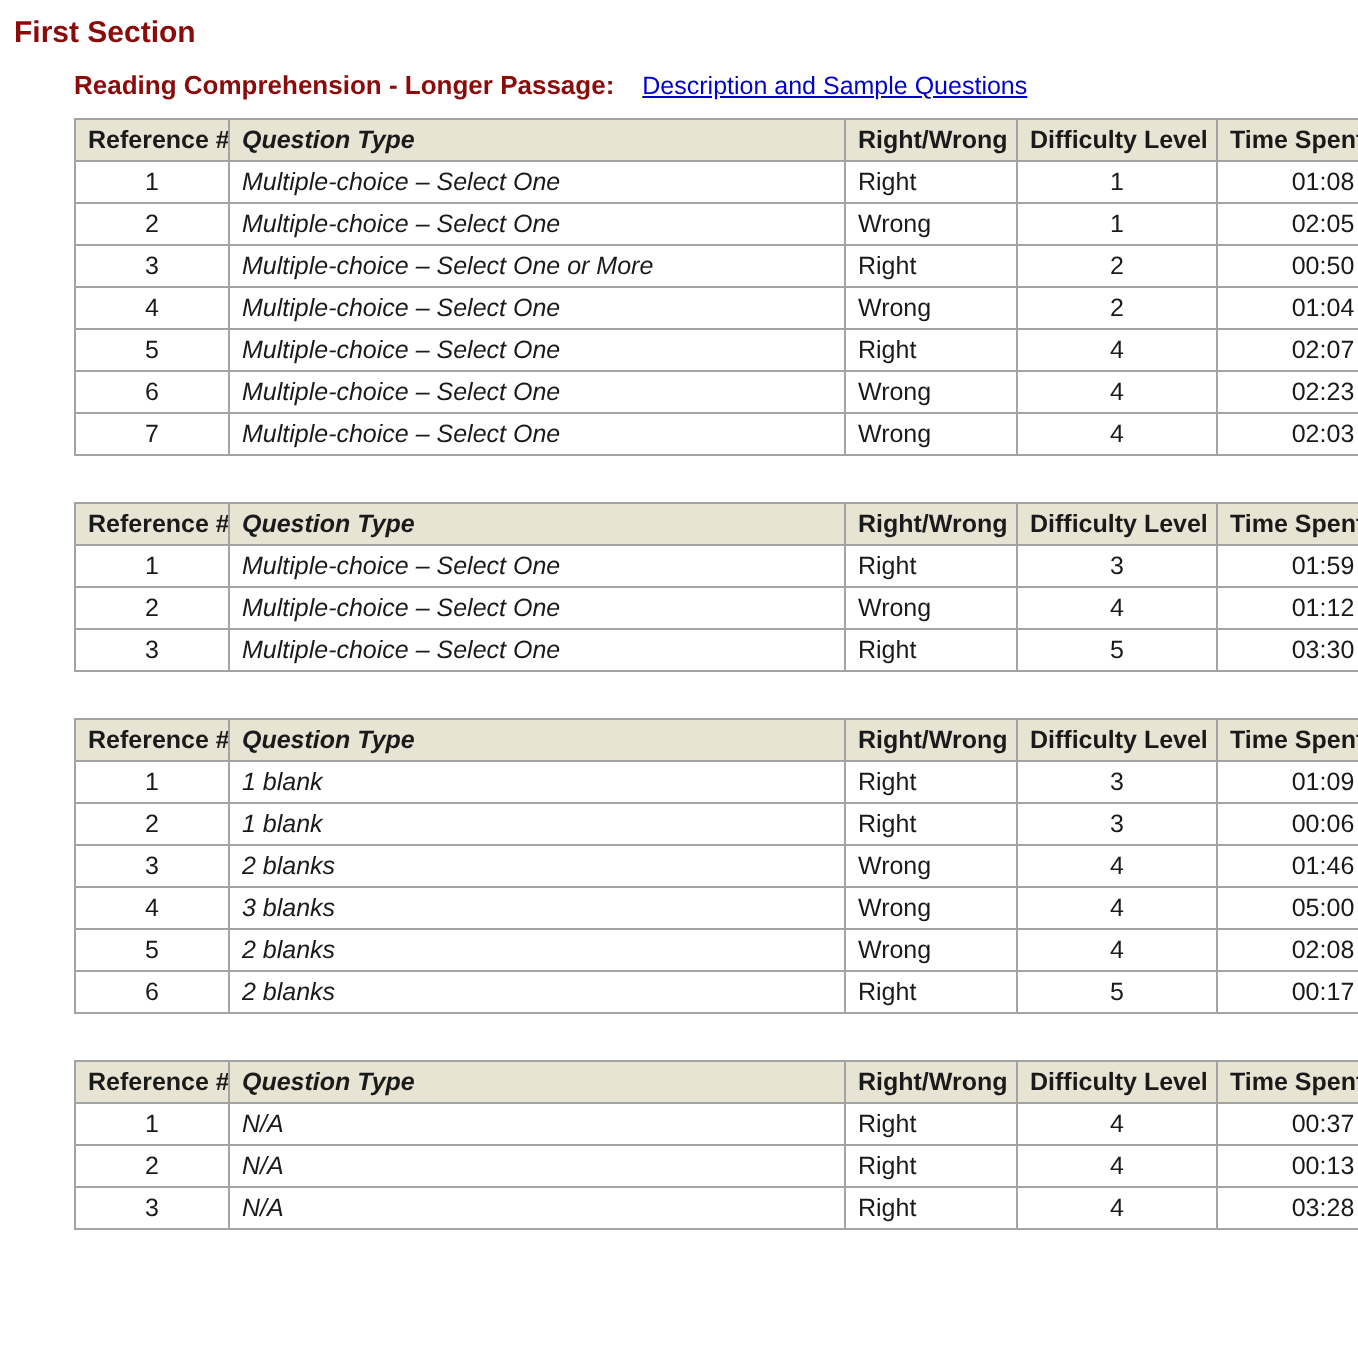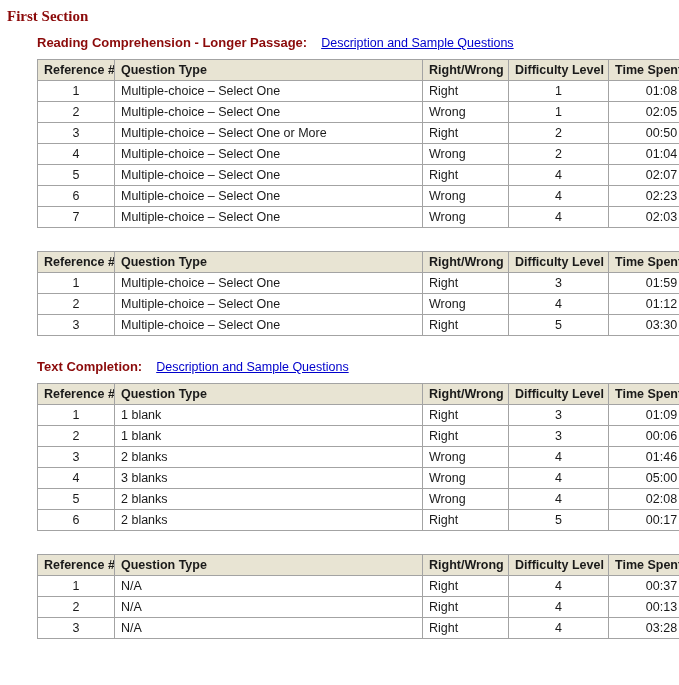--- a/index.html
+++ b/index.html
@@ -14,21 +14,20 @@
     width:679px;
     font-family:"Liberation Sans", sans-serif;
     color:#1a1a1a;
     padding:6px 7px 0 7px;
   }
   .page-title{
     font-size:15px;
     font-weight:bold;
     color:var(--heading-color);
     margin:2px 0 10px 0;
-    font-family:Liberation Serif, serif;
   }
   .section{margin-bottom:23px;padding-left:30px;}
   .section-heading{
     font-size:13px;
     margin:0 0 9px 0;
   }
   .section-heading .sec-title{
     font-weight:bold;
     color:var(--heading-color);
   }
@@ -52,21 +51,21 @@
     overflow:hidden;
     white-space:nowrap;
   }
   th{
     background:var(--th-bg);
     text-align:left;
     font-weight:bold;
   }
   td{background:#ffffff;}
   .c0{width:77px;margin-top:40px;}
-  .c1{width:308px;}
+  .c1{width:308px;font-style:italic;}
   .c2{width:86px;}
   .c3{width:100px;}
   .c4{width:106px;}
   td.al-c{text-align:center;}
 </style>
 </head>
 <body>
 
 <h1 class="page-title">First Section</h1>
 
@@ -166,21 +165,20 @@
             <td class="c0 al-c">3</td>
             <td class="c1">Multiple-choice – Select One</td>
             <td class="c2">Right</td>
             <td class="c3 al-c">5</td>
             <td class="c4 al-c">03:30</td>
           </tr>
         </tbody>
       </table>
     </div>
     <div class="section">
-      <div class="section-heading"><span class="sec-title">Text Completion:</span><a href="#">Description and Sample Questions</a></div>
       <table>
         <thead>
           <tr>
             <th class="c0">Reference #</th>
             <th class="c1">Question Type</th>
             <th class="c2">Right/Wrong</th>
             <th class="c3">Difficulty Level</th>
             <th class="c4">Time Spent</th>
           </tr>
         </thead>

